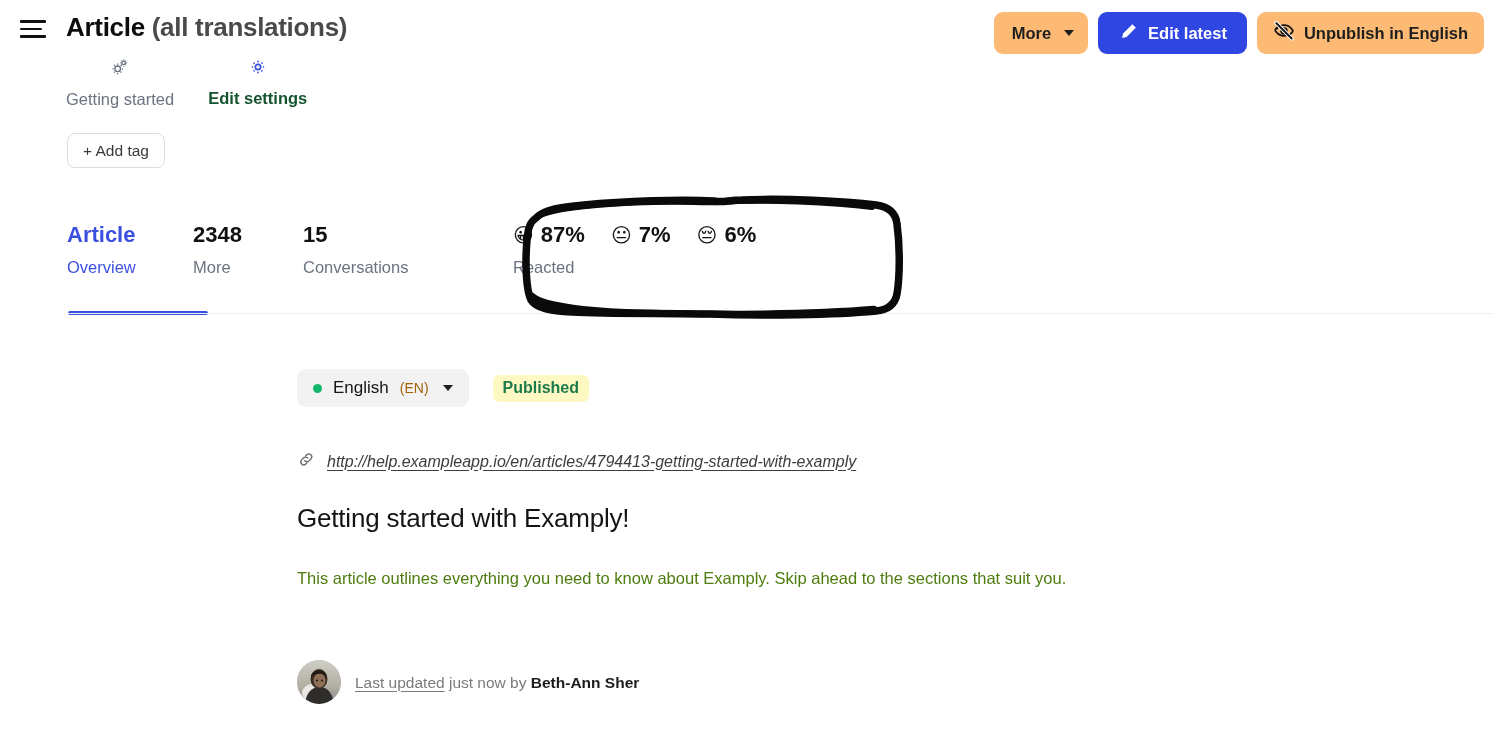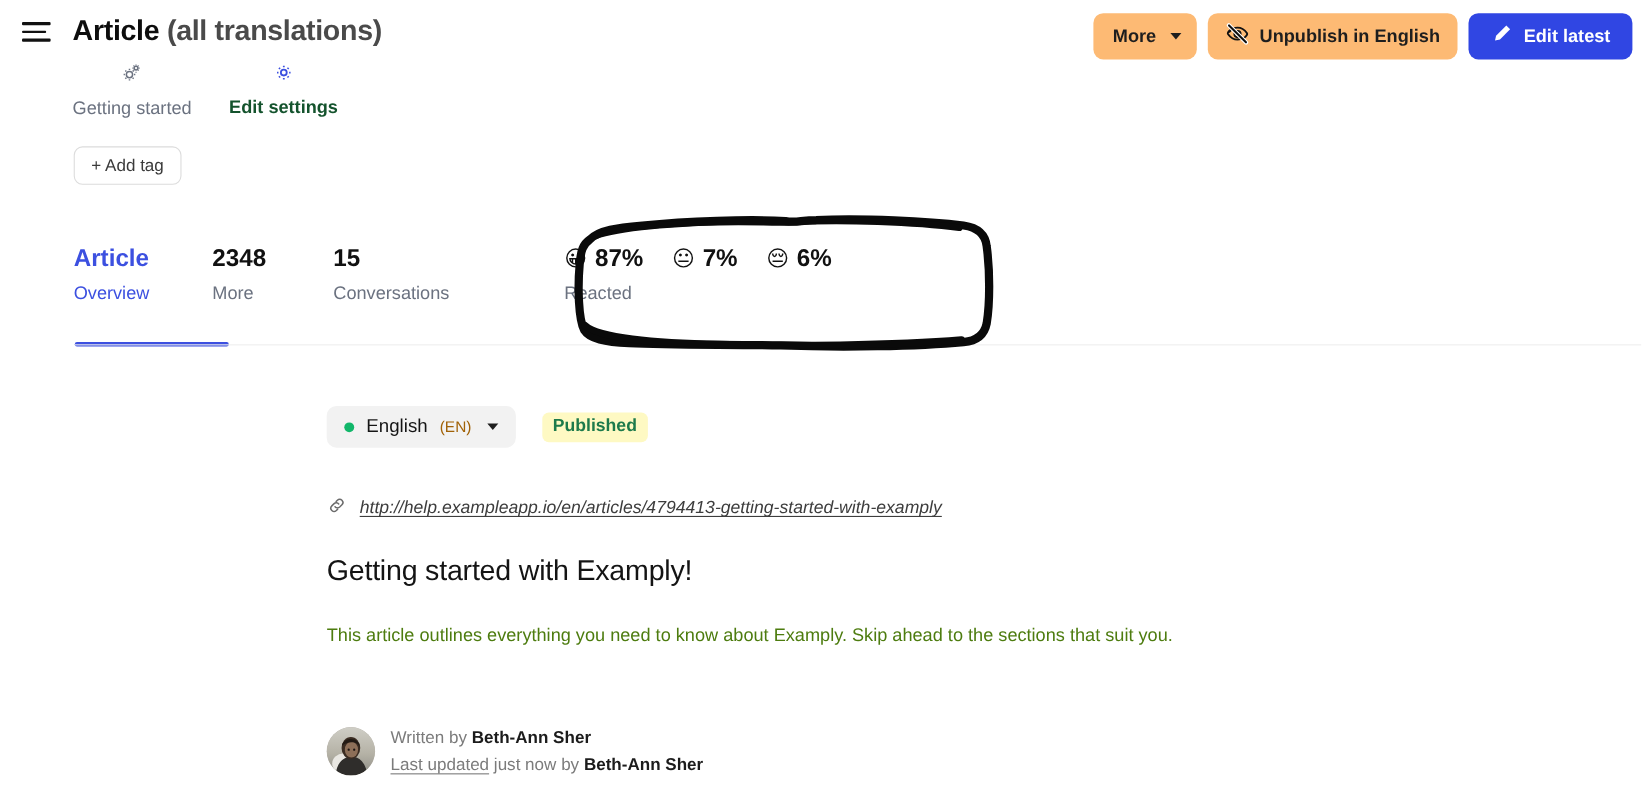--- a/index.html
+++ b/index.html
@@ -360,41 +360,41 @@
       <span class="crumb-label">Edit settings</span>
     </div>
   </div>
 
   <div class="actions">
     <button class="btn btn-grey more">
       <span>More</span>
       <span class="caret"></span>
     </button>
 
+    <button class="btn btn-primary">
+      <span>
+        <svg width="21" height="21" viewBox="0 0 24 24" fill="none">
+          <path d="M16.4 3.6l4 4-10.6 10.6-5.1 1.1 1.1-5.1L16.4 3.6z" fill="#ffffff"></path>
+        </svg>
+      </span>
+      <span>Edit latest</span>
+    </button>
+
     <button class="btn btn-grey">
       <span>
         <svg width="22" height="22" viewBox="0 0 24 24" fill="none">
           <path d="M2.6 3.4c1.9 2.4 5 6.2 8.4 7.2" stroke="#111" stroke-width="0"></path>
           <path d="M4.2 9.6C5.9 7.4 8.6 5.6 12 5.6c4.6 0 7.9 3.3 9.3 5.3.4.6.4 1.4 0 2-.6.9-1.6 2-2.9 2.9" stroke="#111" stroke-width="1.9" stroke-linecap="round"></path>
           <path d="M15.6 16.6c-1.1.5-2.3.8-3.6.8-4.6 0-7.9-3.3-9.3-5.3-.4-.6-.4-1.4 0-2 .4-.6 1-1.3 1.8-2" stroke="#111" stroke-width="1.9" stroke-linecap="round"></path>
           <circle cx="12" cy="12" r="3.1" stroke="#111" stroke-width="1.9"></circle>
           <path d="M3.4 3.2L20.6 20.4" stroke="#fff" stroke-width="4.2" stroke-linecap="round"></path>
           <path d="M3.6 3.4L20.4 20.2" stroke="#111" stroke-width="2.1" stroke-linecap="round"></path>
         </svg>
       </span>
       <span>Unpublish in English</span>
-    </button>
-
-    <button class="btn btn-primary">
-      <span>
-        <svg width="21" height="21" viewBox="0 0 24 24" fill="none">
-          <path d="M16.4 3.6l4 4-10.6 10.6-5.1 1.1 1.1-5.1L16.4 3.6z" fill="#ffffff"></path>
-        </svg>
-      </span>
-      <span>Edit latest</span>
     </button>
   </div>
 </div>
 
 <button class="addtag">+ Add tag</button>
 
 <div class="stats">
   <div class="stat active stat-article">
     <div class="stat-value">Article</div>
     <div class="stat-label">Overview</div>
@@ -490,19 +490,16 @@
         <ellipse cx="22" cy="19" rx="8.5" ry="10" fill="#3a2c22"></ellipse>
         <ellipse cx="22.5" cy="20.5" rx="6" ry="7.2" fill="#8d6f58"></ellipse>
         <path d="M14 17 C 14 9, 31 8, 30 19 C 29 12, 18 13, 14 17 Z" fill="#221a14"></path>
         <ellipse cx="20" cy="20.5" rx="1" ry="1.1" fill="#1b1411"></ellipse>
         <ellipse cx="25" cy="20.5" rx="1" ry="1.1" fill="#1b1411"></ellipse>
       </g>
     </svg>
   </div>
   <div class="byline-lines">
     <div class="byline-line">
-      <span>Written by </span><b>Beth-Ann Sher</b>
-    </div>
-    <div class="byline-line">
       <span class="ul">Last updated</span><span> just now by </span><b>Beth-Ann Sher</b>
     </div>
   </div>
 </div>
 
 </body></html>

